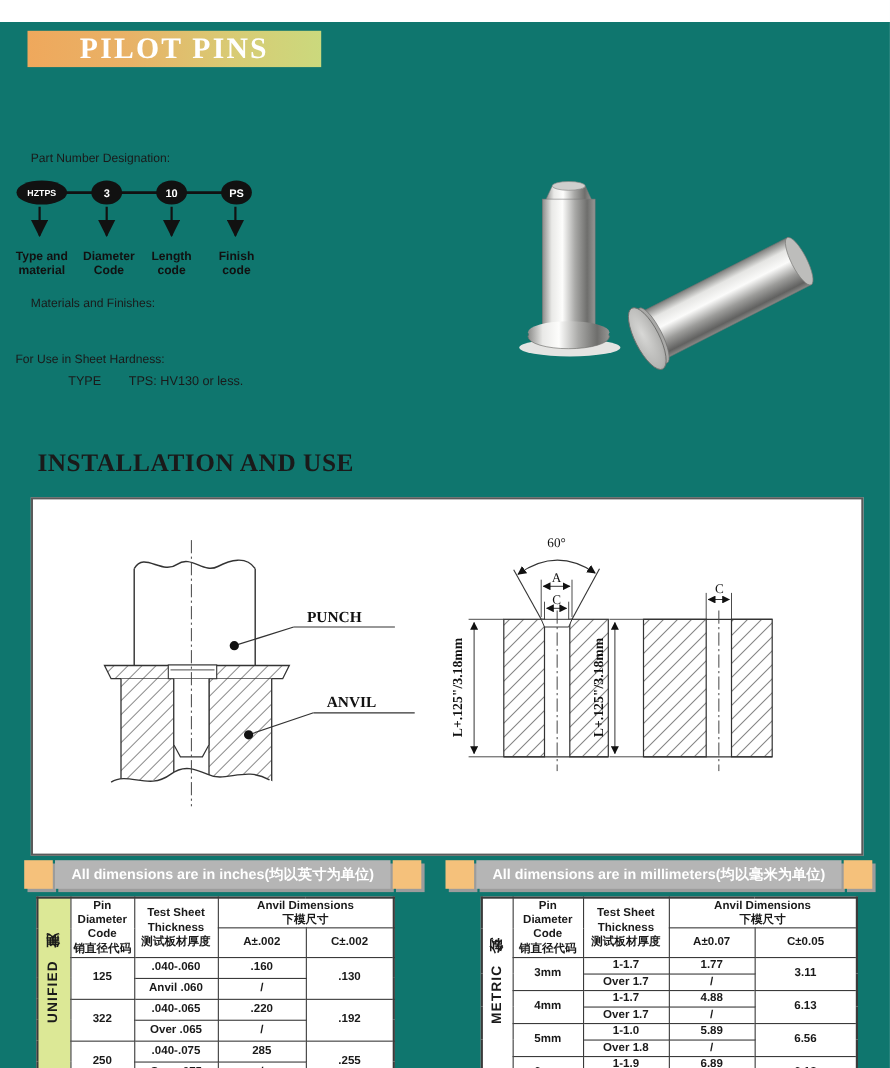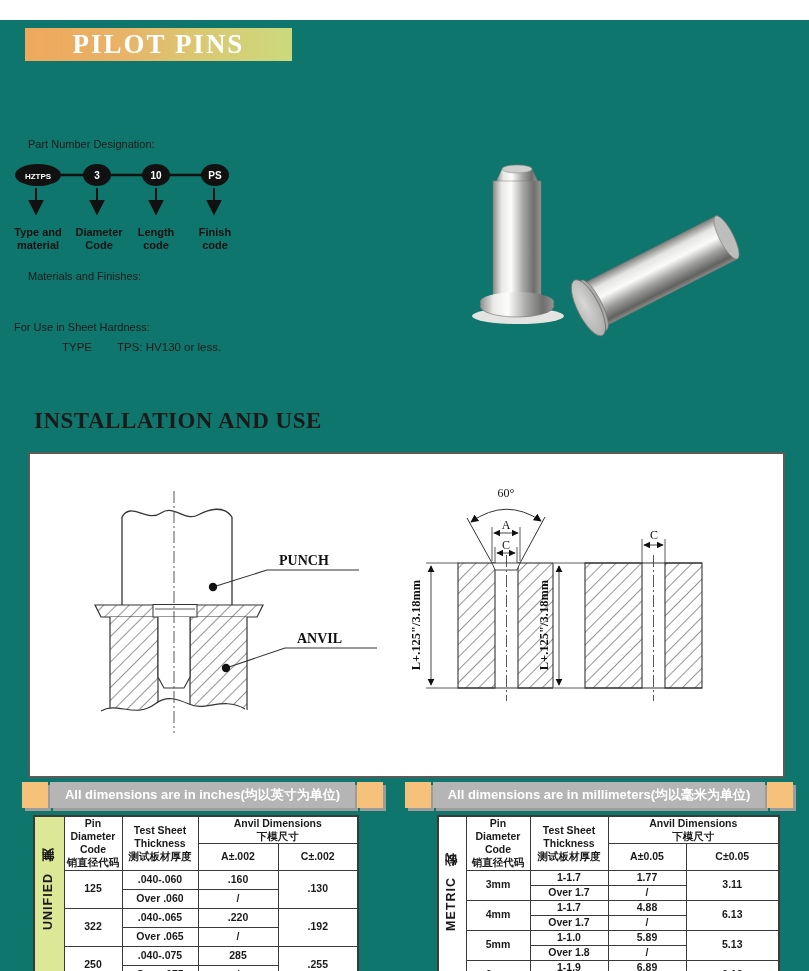--- a/index.html
+++ b/index.html
@@ -279,21 +279,21 @@
       <td class="hdr">A±.002</td>
       <td class="hdr">C±.002</td>
     </tr>
     <tr class="d">
       <td rowspan="2">125</td>
       <td>.040-.060</td>
       <td>.160</td>
       <td rowspan="2">.130</td>
     </tr>
     <tr class="d">
-      <td>Over .060</td>
+      <td>Anvil .060</td>
       <td>/</td>
     </tr>
     <tr class="d">
       <td rowspan="2">322</td>
       <td>.040-.065</td>
       <td>.220</td>
       <td rowspan="2">.192</td>
     </tr>
     <tr class="d">
       <td>Over .065</td>
@@ -328,21 +328,21 @@
       <td class="hdr" rowspan="2" style="height:43px">Pin Diameter
 Code
 销直径代码</td>
       <td class="hdr" rowspan="2">Test Sheet
 Thickness
 测试板材厚度</td>
       <td class="hdr" colspan="2" style="height:24px">Anvil Dimensions
 下模尺寸</td>
     </tr>
     <tr>
-      <td class="hdr">A±0.05</td>
+      <td class="hdr">A±0.07</td>
       <td class="hdr">C±0.05</td>
     </tr>
     <tr class="d">
       <td rowspan="2">3mm</td>
       <td>1-1.7</td>
       <td>1.77</td>
       <td rowspan="2">3.11</td>
     </tr>
     <tr class="d">
       <td>Over 1.7</td>
@@ -355,21 +355,21 @@
       <td rowspan="2">6.13</td>
     </tr>
     <tr class="d">
       <td>Over 1.7</td>
       <td>/</td>
     </tr>
     <tr class="d">
       <td rowspan="2">5mm</td>
       <td>1-1.0</td>
       <td>5.89</td>
-      <td rowspan="2">5.13</td>
+      <td rowspan="2">6.56</td>
     </tr>
     <tr class="d">
       <td>Over 1.8</td>
       <td>/</td>
     </tr>
     <tr class="d">
       <td rowspan="2">6mm</td>
       <td>1-1.9</td>
       <td>6.89</td>
       <td rowspan="2">6.12</td>

